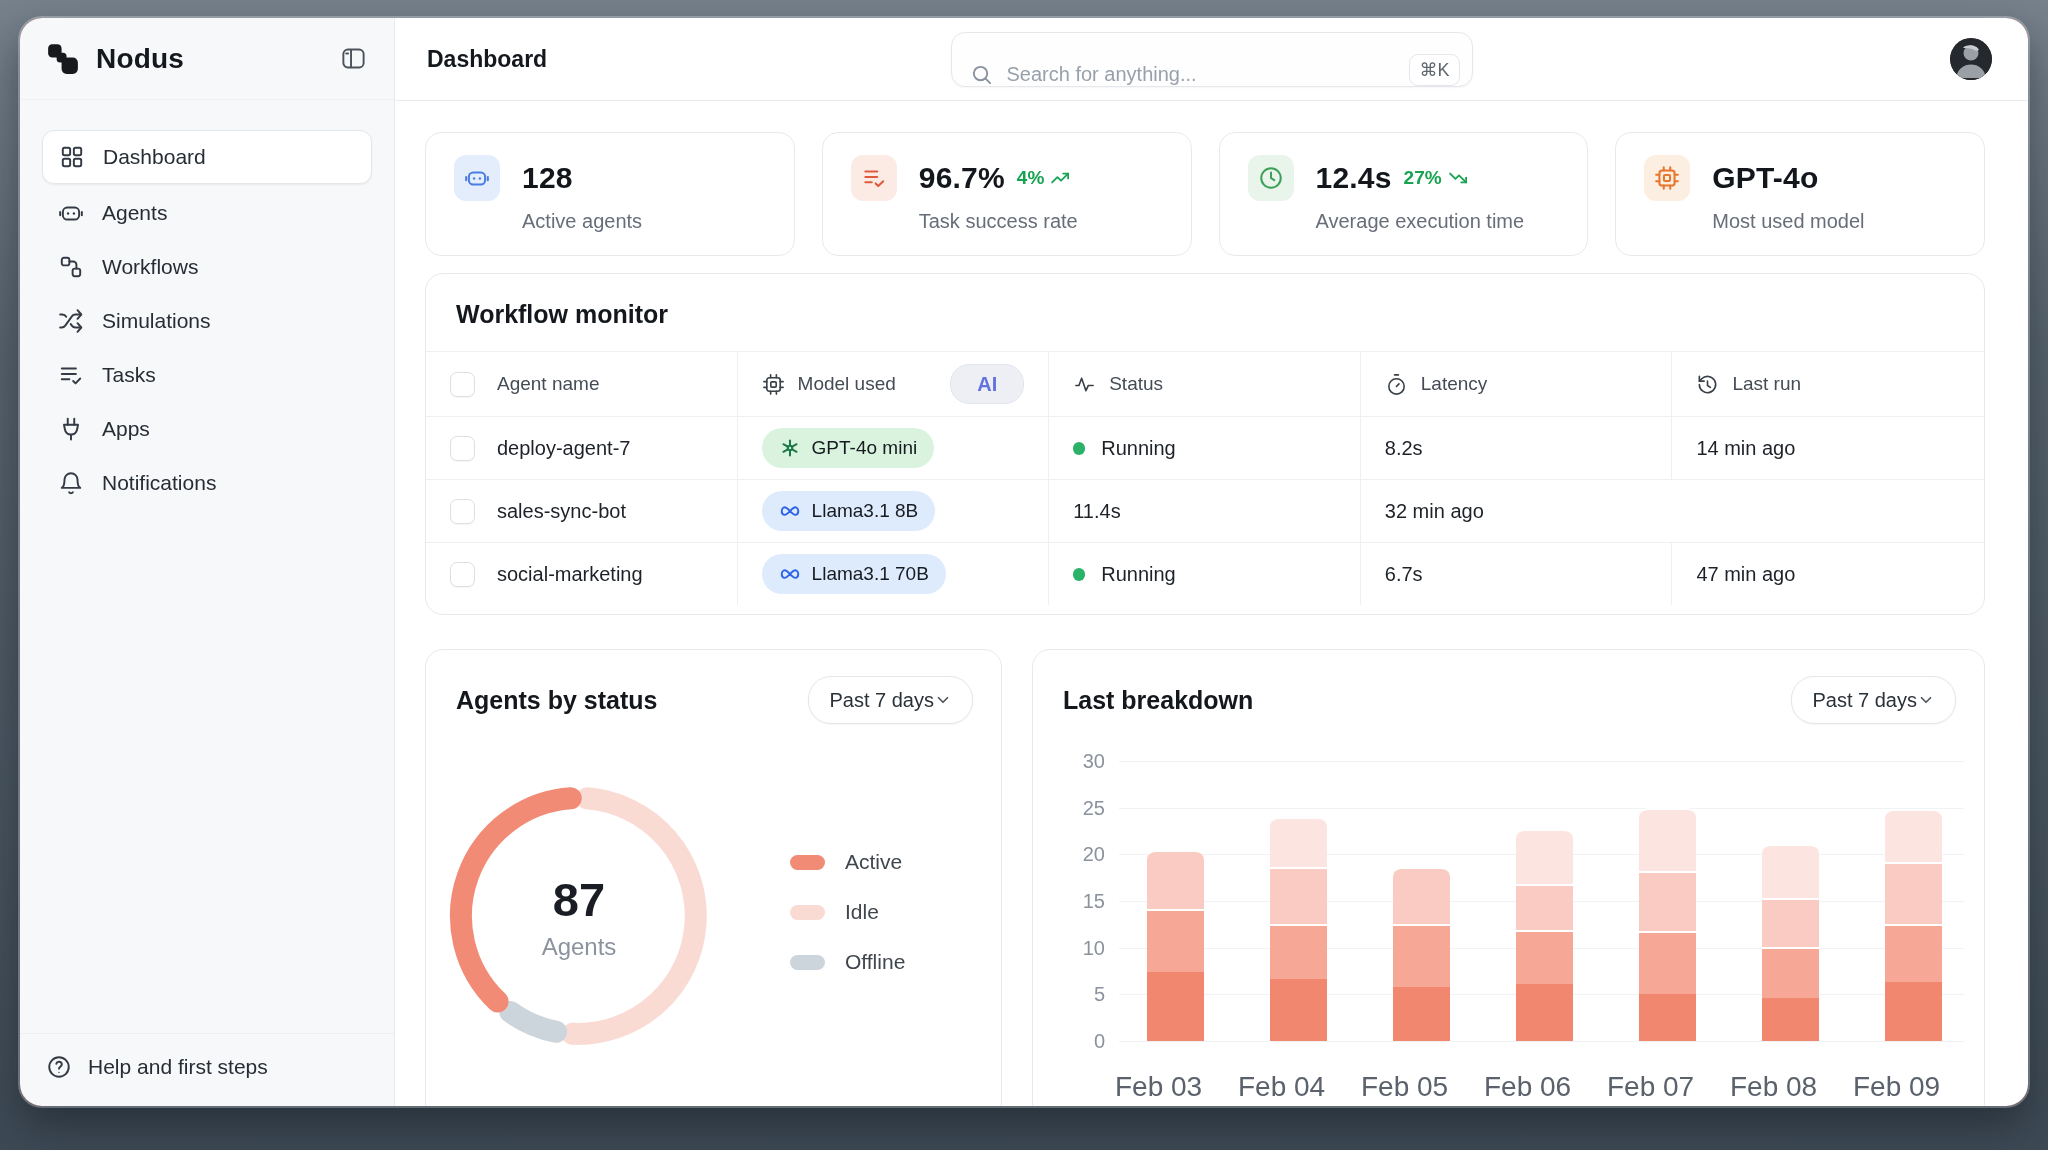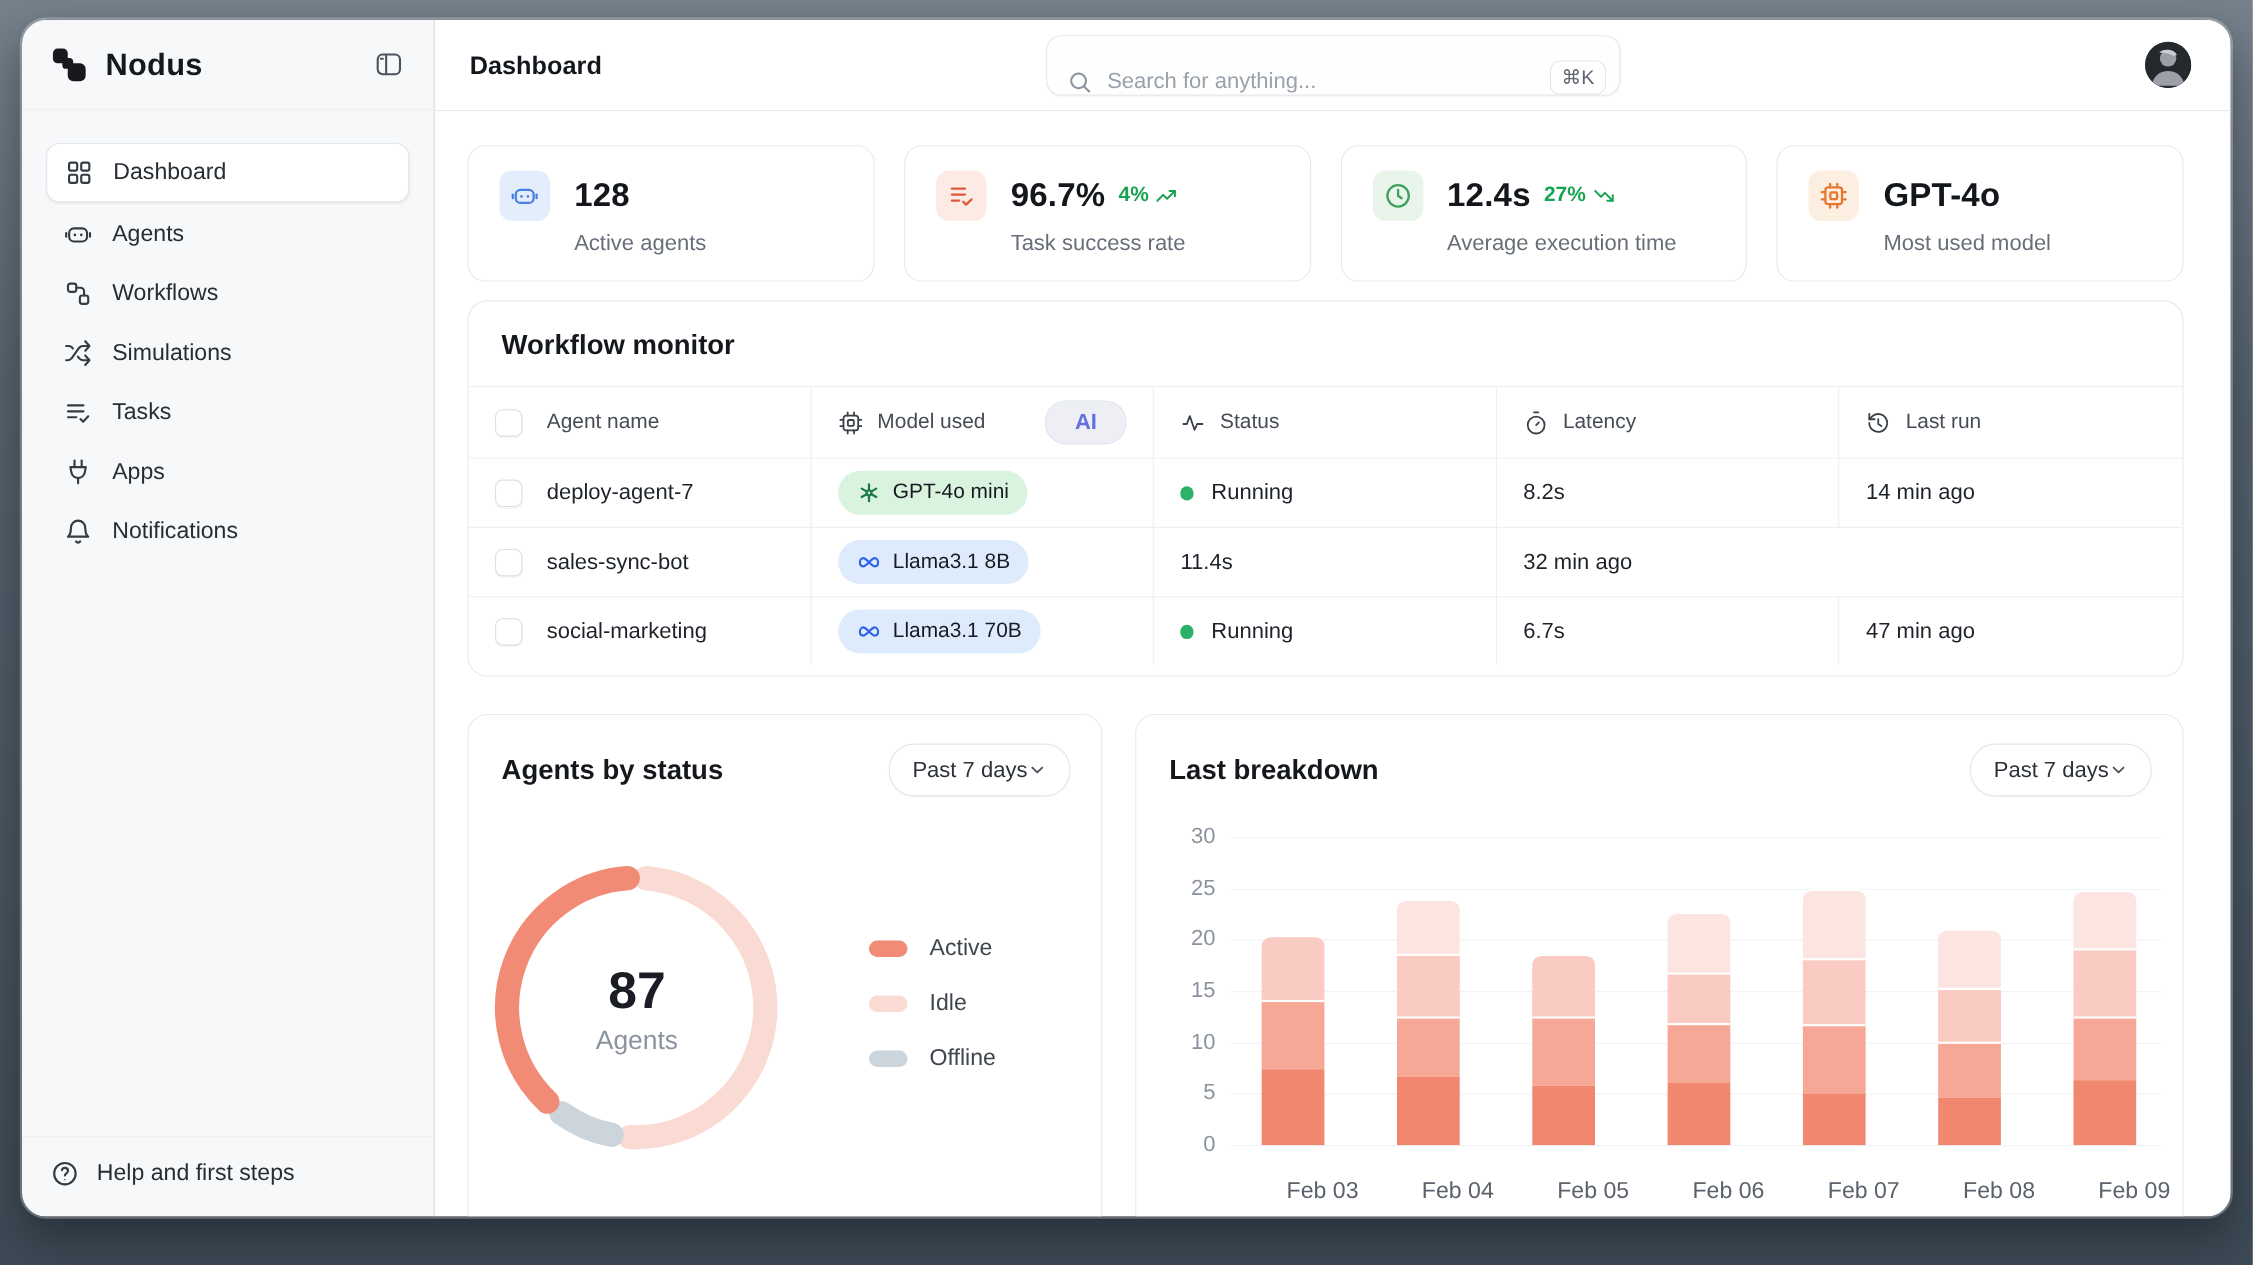--- a/index.html
+++ b/index.html
@@ -5,21 +5,21 @@
   html,body{margin:0;padding:0;}
   body{
     width:2048px;height:1150px;overflow:hidden;
     font-family:"Liberation Sans","DejaVu Sans",sans-serif;
     background:linear-gradient(180deg,#76818c 0%,#57636e 30%,#3d4954 100%);
     -webkit-font-smoothing:antialiased;
   }
   .frame{position:relative;width:2048px;height:1150px;}
   .window{
     position:absolute;left:20px;top:18px;right:20px;bottom:44px;
-    background:#404040;border-radius:22px;overflow:hidden;
+    background:#b91c1c;border-radius:22px;overflow:hidden;
     box-shadow:0 0 0 2px rgba(255,255,255,.28), 0 18px 40px rgba(10,18,26,.45);
     display:flex;
   }
   
   .sidebar{width:374px;flex:0 0 374px;background:#f7f8f9;border-right:1px solid #e8eaec;display:flex;flex-direction:column;}
   .side-header{height:81px;flex:0 0 81px;display:flex;align-items:center;padding:0 26px;border-bottom:1px solid #eff0f2;}
   .logo-mark{width:34px;height:34px;margin-right:16px;}
   .brand{font-size:28px;font-weight:700;color:#15181d;letter-spacing:.2px;flex:1;}
   .collapse-btn{width:30px;height:30px;color:#4b525b;display:flex;align-items:center;justify-content:center;cursor:pointer;}
   .nav{padding:30px 22px 10px 22px;display:flex;flex-direction:column;gap:4px;}
@@ -85,21 +85,21 @@
   .legend-swatch{width:35px;height:15px;border-radius:8px;}
   .legend-label{font-size:21px;color:#40464e;}
   
   .chart{position:absolute;left:0;top:0;right:0;bottom:0;}
   .gridline{position:absolute;left:86px;right:20px;height:1px;background:#f1f2f4;}
   .ytick{position:absolute;width:62px;left:10px;text-align:right;font-size:20px;color:#8a929d;transform:translateY(-50%);}
   .bar{position:absolute;width:57px;display:flex;flex-direction:column-reverse;}
   .seg{width:100%;}
   .seg.gap{border-top:2px solid #ffffff;}
   .seg.top{border-radius:9px 9px 0 0;}
-  .xtick{position:absolute;width:120px;text-align:right;font-size:21px;color:#5b626c;transform:translateX(-50%);}
+  .xtick{position:absolute;width:120px;text-align:left;font-size:28px;color:#5b626c;transform:translateX(-50%);}
 </style>
 </head>
 <body>
 
 <div class="frame">
   <div class="window">
 
     <aside class="sidebar">
       <div class="side-header">
         <svg class="logo-mark" viewBox="0 0 24 24">

